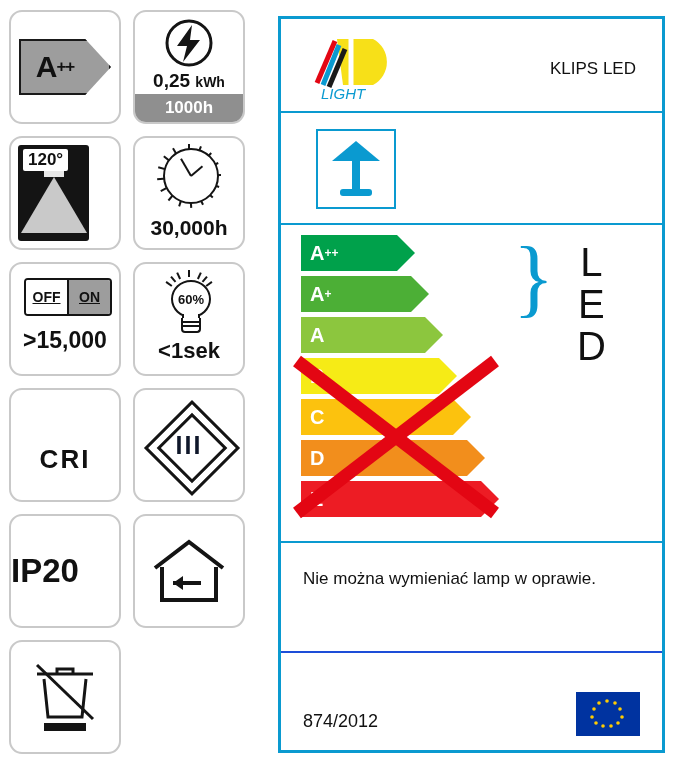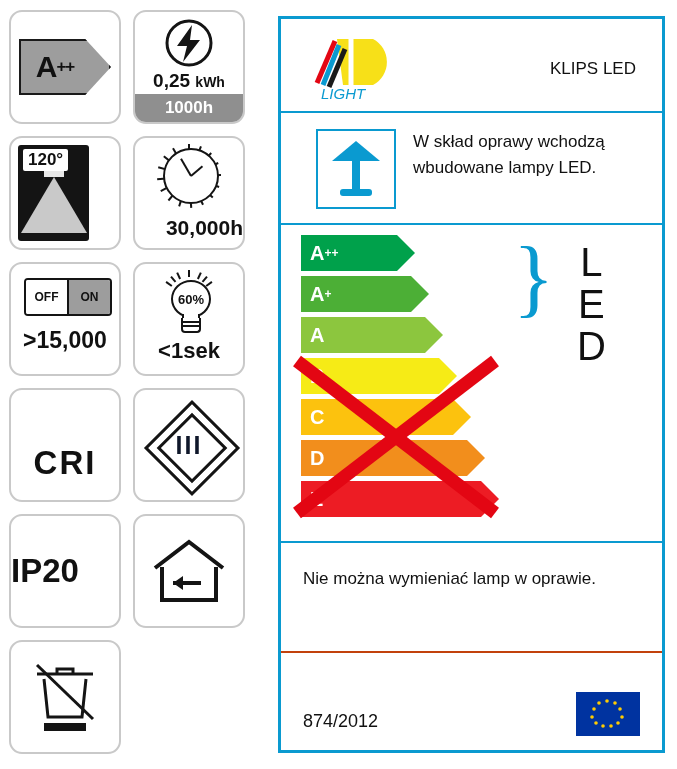--- a/index.html
+++ b/index.html
@@ -172,21 +172,21 @@
     position: absolute;
     width: 2px; height: 9px;
     background: #141414;
     left: 36px; top: 0px;
     transform-origin: 1px 32px;
   }
   .life-text {
     position: absolute;
     left: 0; right: 0;
     bottom: 8px;
-    text-align: right;
+    text-align: center;
     font-size: 21px;
     font-weight: bold;
     color: #111;
   }
 
   
   .dim-arc {
     position: absolute;
     left: 16px; top: 10px;
     width: 80px; height: 40px;
@@ -241,22 +241,23 @@
     border: 2px solid #141414;
     border-radius: 4px;
     display: flex;
     overflow: hidden;
   }
   .sw-off, .sw-on {
     flex: 1;
     display: flex;
     align-items: center;
     justify-content: center;
-    font-size: 12px;
-    font-weight: bold;
+    font-size: 14px;
+    font-weight: bold;
+    text-decoration: underline;
   }
   .sw-off { background: #ffffff; color: #111; }
   .sw-on { background: #9d9d9d; color: #111; border-left: 2px solid #141414; }
   .sw-count {
     position: absolute;
     left: 0; right: 0;
     bottom: 20px;
     text-align: center;
     font-size: 23px;
     font-weight: bold;
@@ -335,21 +336,21 @@
     top: 22px;
     text-align: center;
     font-size: 26px;
     color: #8f8f8f;
   }
   .cri-text {
     position: absolute;
     left: 0; right: 0;
     top: 54px;
     text-align: center;
-    font-size: 33px;
+    font-size: 26px;
     font-weight: bold;
     color: #111;
     letter-spacing: 2px;
   }
 
   
   .diamond {
     position: absolute;
     left: 50%;
     top: 50%;
@@ -531,21 +532,21 @@
     left: 8px;
     top: 128px;
     width: 214px;
     height: 168px;
     pointer-events: none;
   }
 
   .replace-note {
     position: relative;
     height: 108px;
-    border-bottom: 2px solid #c2410c;
+    border-bottom: 2px solid #1d4ed8;
   }
   .replace-text {
     position: absolute;
     left: 22px;
     top: 22px;
     right: 16px;
     font-size: 17px;
     color: #111;
     line-height: 1.6;
   }
@@ -715,21 +716,20 @@
     </div>
 
     <div class="led-note">
       <div class="lamp-box">
         <svg width="76" height="76" viewBox="0 0 76 76">
           <path d="M14 30 L38 10 L62 30 Z" fill="#0a9ad0"></path>
           <rect x="34" y="30" width="8" height="28" fill="#0a9ad0"></rect>
           <rect x="22" y="58" width="32" height="7" rx="3" fill="#0a9ad0"></rect>
         </svg>
       </div>
-      <div class="led-note-text">W skład oprawy wchodzą wbudowane lampy LED.</div>
     </div>
 
     <div class="scale-area">
       <div class="scale-list">
 
         <div class="scale-row">
           <div class="scale-bar" style="width:96px;background:#00a14b;color:#00a14b">
             <span style="color:#fff">A</span>
               <sup style="color:#fff">++</sup>
           </div>

